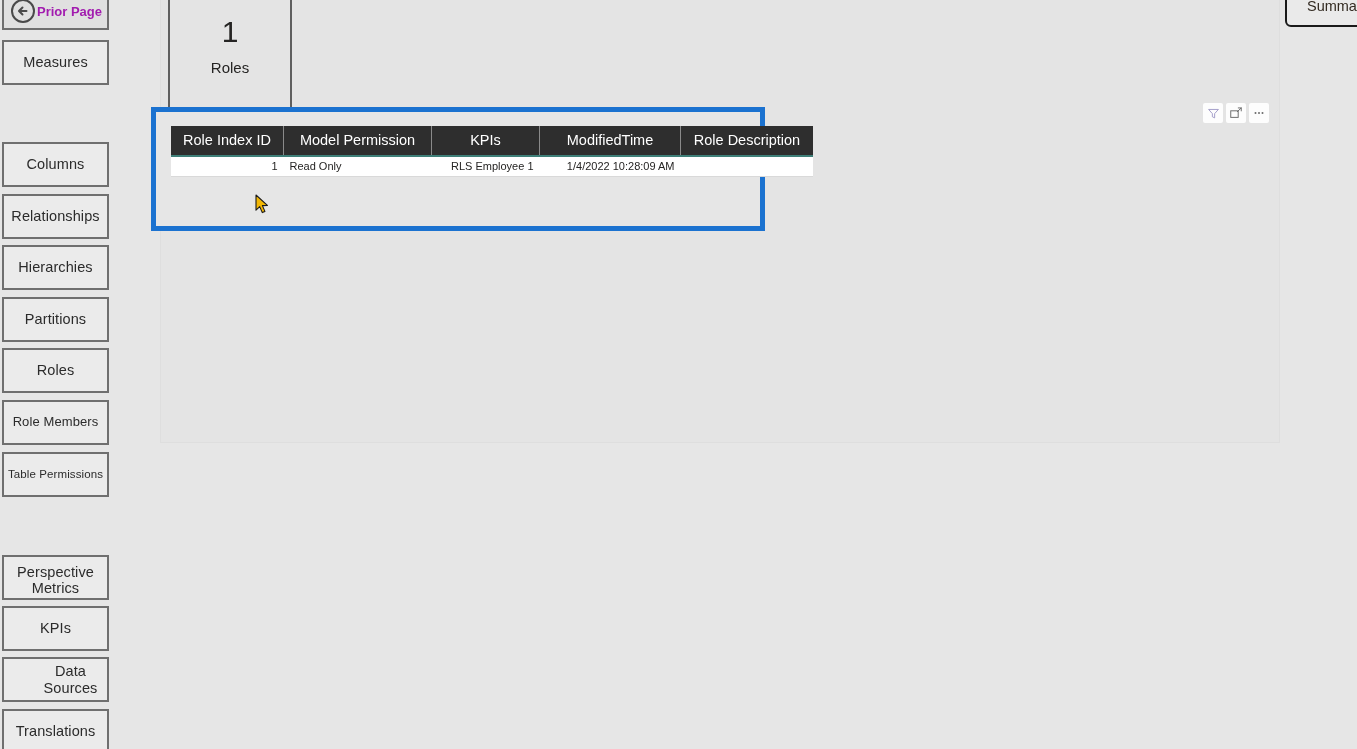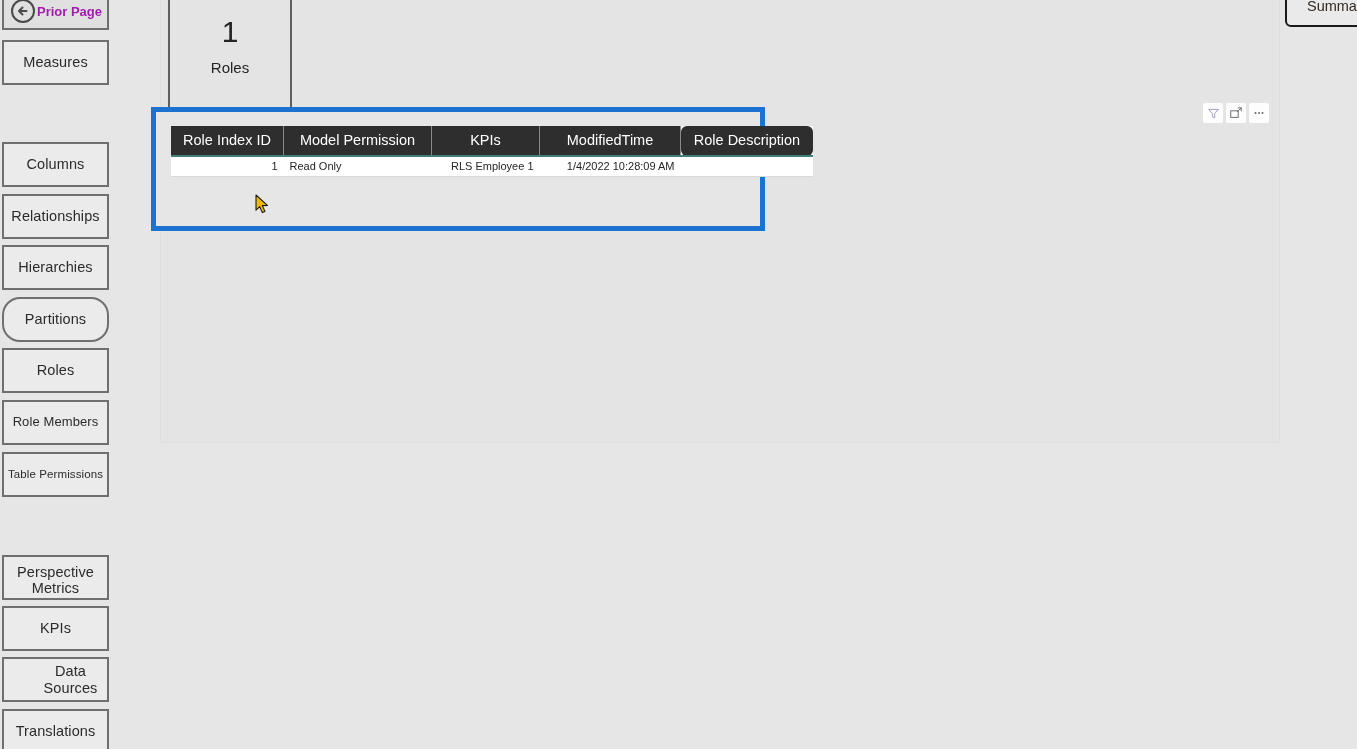--- a/index.html
+++ b/index.html
@@ -179,21 +179,21 @@
     color: #ffffff;
     font-size: 14.5px;
     font-weight: normal;
     padding: 6px 6px 7px 6px;
     border-right: 1px solid #8a8a8a;
     border-bottom: 2px solid #3e7f78;
     text-align: center;
     white-space: nowrap;
     overflow: hidden;
   }
-  #data-table thead th:last-child { border-right: none; border-radius: 6px; }
+  #data-table thead th:last-child { border-right: none; }
   #data-table tbody td {
     background: #ffffff;
     color: #252423;
     font-size: 11px;
     padding: 3px 6px 4px 6px;
     border-bottom: 1px solid #d9d9d9;
     white-space: nowrap;
     overflow: hidden;
   }
   .align-right { text-align: right; }
@@ -249,21 +249,21 @@
   </div>
   <div class="nav-btn" style="top:142px;height:45px;">
     <span class="lbl">Columns</span>
   </div>
   <div class="nav-btn" style="top:194px;height:45px;">
     <span class="lbl">Relationships</span>
   </div>
   <div class="nav-btn" style="top:245px;height:45px;">
     <span class="lbl">Hierarchies</span>
   </div>
-  <div class="nav-btn" style="top:297px;height:45px;border-radius:18px;">
+  <div class="nav-btn" style="top:297px;height:45px;">
     <span class="lbl">Partitions</span>
   </div>
   <div class="nav-btn" style="top:348px;height:45px;">
     <span class="lbl">Roles</span>
   </div>
   <div class="nav-btn narrowtext" style="top:400px;height:45px;">
     <span class="lbl">Role Members</span>
   </div>
   <div class="nav-btn narrowtext" style="top:452px;height:45px;font-size:11.5px;">
     <span class="lbl">Table Permissions</span>

